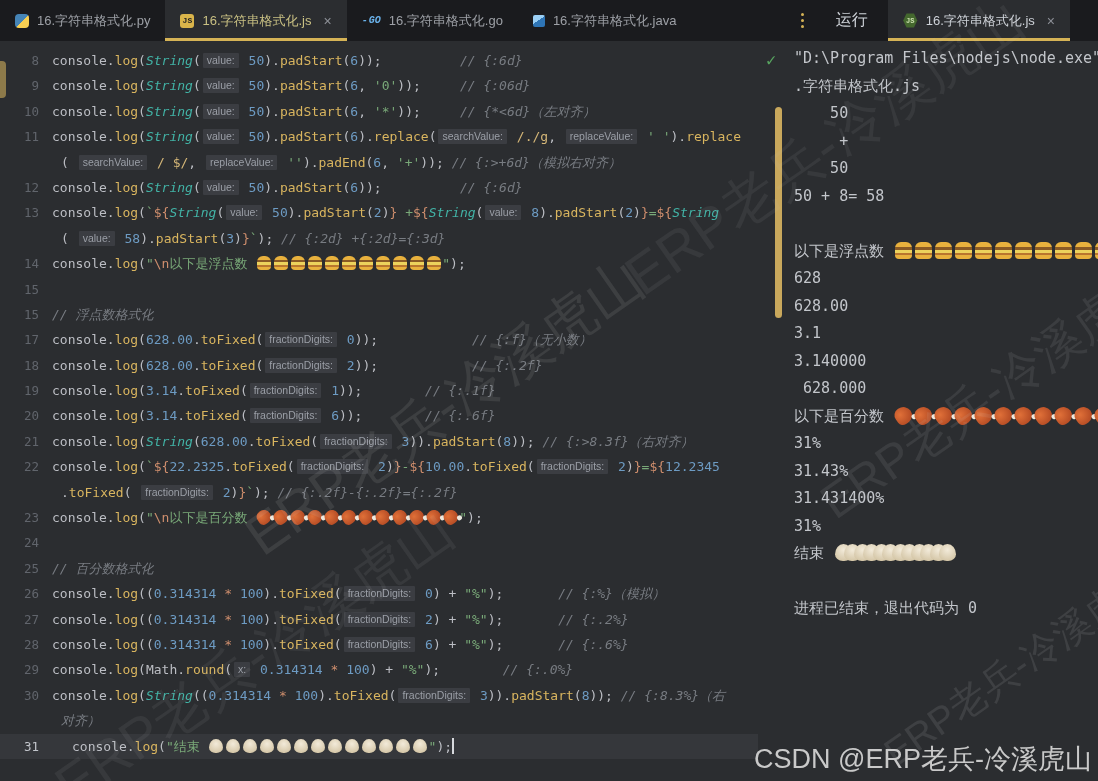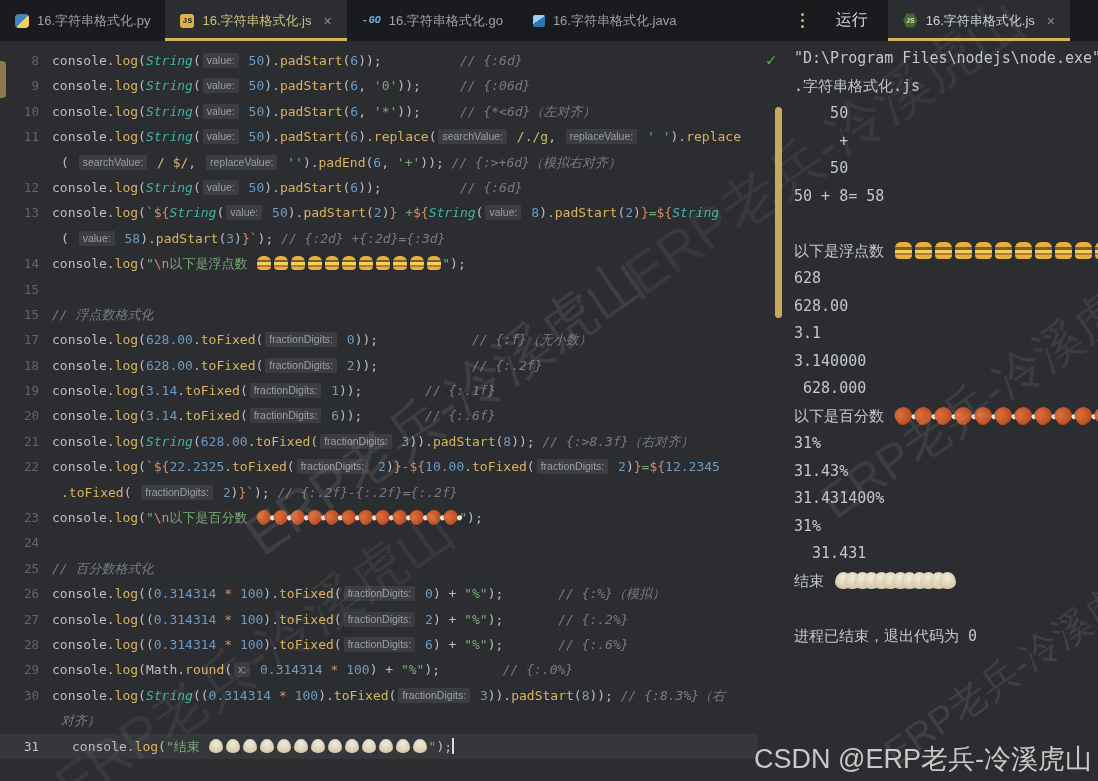--- a/index.html
+++ b/index.html
@@ -266,21 +266,20 @@
       <div class="console-row"><span class="tk-ct">628</span></div>
       <div class="console-row"><span class="tk-ct">628.00</span></div>
       <div class="console-row"><span class="tk-ct">3.1</span></div>
       <div class="console-row"><span class="tk-ct">3.140000</span></div>
       <div class="console-row"><span class="tk-ct"> 628.000</span></div>
       <div class="console-row"><span class="tk-ct">以下是百分数 </span><span><span class="e drum"></span><span class="e drum"></span><span class="e drum"></span><span class="e drum"></span><span class="e drum"></span><span class="e drum"></span><span class="e drum"></span><span class="e drum"></span><span class="e drum"></span><span class="e drum"></span><span class="e drum"></span></span></div>
       <div class="console-row"><span class="tk-ct">31%</span></div>
       <div class="console-row"><span class="tk-ct">31.43%</span></div>
       <div class="console-row"><span class="tk-ct">31.431400%</span></div>
       <div class="console-row"><span class="tk-ct">31%</span></div>
-      <div class="console-row"><span class="tk-ct">  31.431</span></div>
       <div class="console-row"><span class="tk-ct">结束 </span><span class="overlap"><span class="e dump"></span><span class="e dump"></span><span class="e dump"></span><span class="e dump"></span><span class="e dump"></span><span class="e dump"></span><span class="e dump"></span><span class="e dump"></span><span class="e dump"></span><span class="e dump"></span><span class="e dump"></span><span class="e dump"></span></span></div>
       <div class="console-row"></div>
       <div class="console-row"><span class="tk-ct">进程已结束，退出代码为 0</span></div>
     </div>
 </div>
 
 <div class="wm w1">ERP老兵-冷溪虎山</div>
 <div class="wm w2">ERP老兵-冷溪虎山</div>
 <div class="wm w3">ERP老兵-冷溪虎山</div>
 <div class="wm w4">ERP老兵-冷溪虎山</div>

